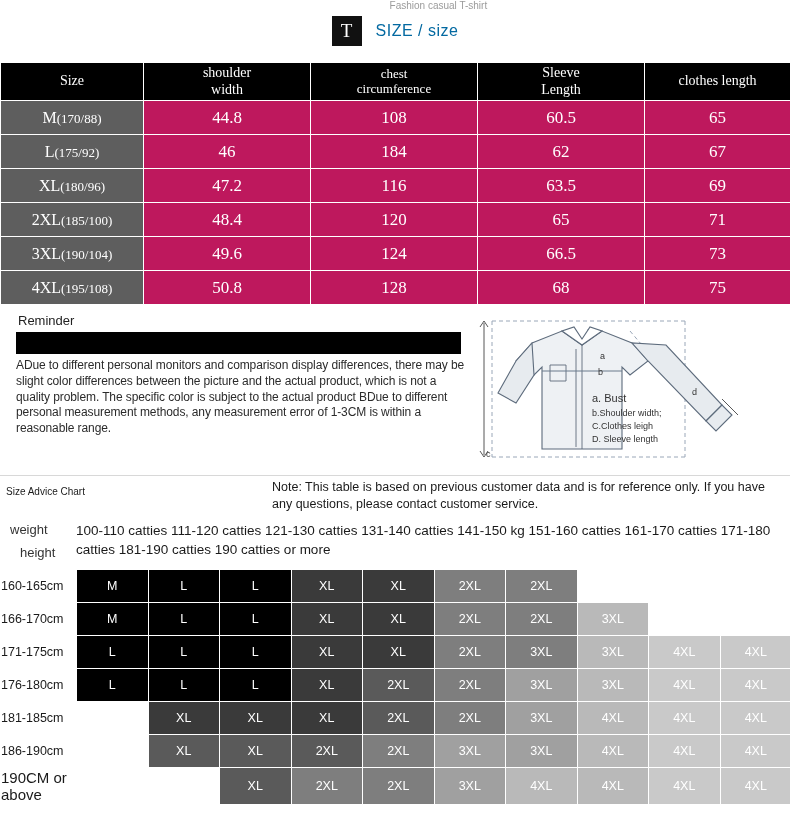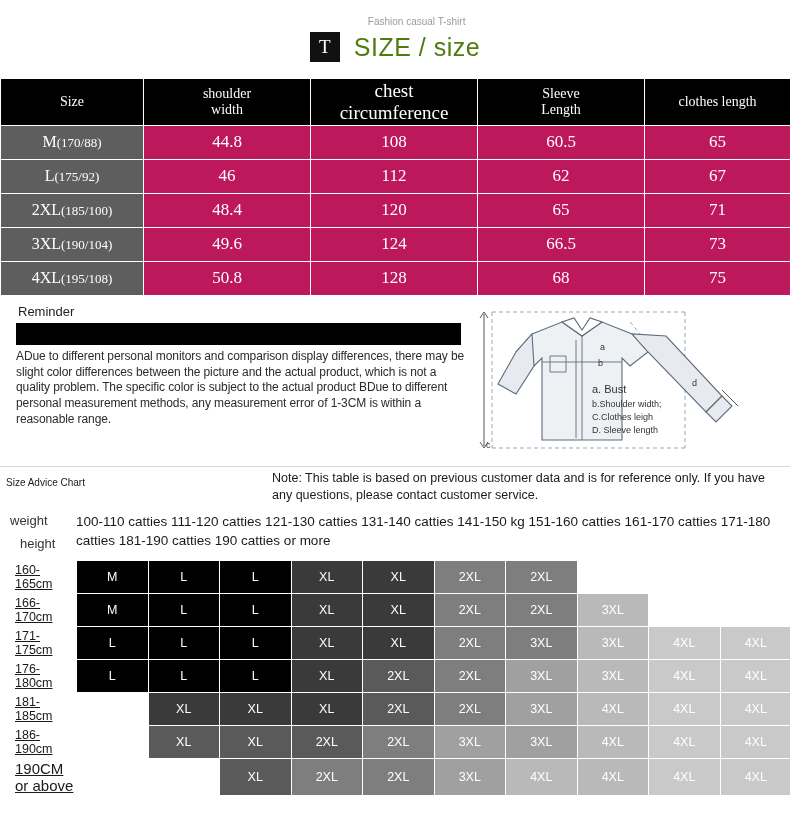--- a/index.html
+++ b/index.html
@@ -15,35 +15,34 @@
   }
   .page { position: relative; width: 790px; height: 836px; }
 
   
   .header {
     position: relative;
     height: 62px;
     display: flex;
     align-items: center;
     justify-content: center;
-    margin-top: 16px;
   }
   .header-inner { display: flex; align-items: center; gap: 14px; position: relative; }
   .tbadge {
     width: 30px; height: 30px;
     background: #111;
     color: #fff;
     font-size: 19px;
     display: flex; align-items: center; justify-content: center;
     font-family: "Liberation Serif", serif;
   }
   .size-title {
-    font-size: 25px;
+    font-size: 16px;
     letter-spacing: 0.5px;
-    color: #4d7c0f;
+    color: #0369a1;
     font-family: "Liberation Sans", sans-serif;
   }
   .supertitle {
     position: absolute;
     top: -16px;
     left: 58px;
     font-size: 10px;
     color: #9b9b9b;
     white-space: nowrap;
   }
@@ -61,21 +60,21 @@
     vertical-align: middle;
   }
   .size-table thead th {
     background: #000000;
     color: #ffffff;
     height: 38px;
     font-weight: normal;
     font-size: 14px;
     line-height: 1.15;
   }
-  .size-table thead th.small2 { font-size: 19px; }
+  .size-table thead th.small2 { font-size: 13px; }
   .size-table tbody td {
     background: #be185d;
     color: #ffffff;
     height: 34px;
     font-size: 17px;
     font-weight: normal;
   }
   .size-table tbody td.label {
     font-size: 16px;
     background: #5e5e5e;
@@ -197,24 +196,23 @@
     text-align: center;
     vertical-align: middle;
     height: 33px;
     font-size: 12.5px;
     color: #ffffff;
   }
   .advice-table td.hcell {
     background: #ffffff;
     color: #1a1a1a;
     text-align: left;
-    padding-left: 14px;
+    padding-left: 0;
     font-size: 12.5px;
     border-color: #ffffff;
-    text-decoration: underline;
   }
   .advice-table td.hcell.big {
     font-size: 15px;
   }
   .advice-table td.empty { background: #ffffff; border-color:#ffffff; }
   .hcol { width: 76px; }
   .dcol { width: 71.5px; }
 
   .sw-k { background:#000000; }
   .sw-1 { background:#3a3a3a; }
@@ -264,23 +262,30 @@
       <tr>
         <td class="label"><span>M</span><span class="frac">(170/88)</span></td>
         <td>44.8</td>
         <td>108</td>
         <td>60.5</td>
         <td>65</td>
       </tr>
       <tr>
         <td class="label"><span>L</span><span class="frac">(175/92)</span></td>
         <td>46</td>
-        <td>112</td>
+        <td>184</td>
         <td>62</td>
         <td>67</td>
+      </tr>
+      <tr>
+        <td class="label"><span>XL</span><span class="frac">(180/96)</span></td>
+        <td>47.2</td>
+        <td>116</td>
+        <td>63.5</td>
+        <td>69</td>
       </tr>
       <tr>
         <td class="label"><span>2XL</span><span class="frac">(185/100)</span></td>
         <td>48.4</td>
         <td>120</td>
         <td>65</td>
         <td>71</td>
       </tr>
       <tr>
         <td class="label"><span>3XL</span><span class="frac">(190/104)</span></td>

